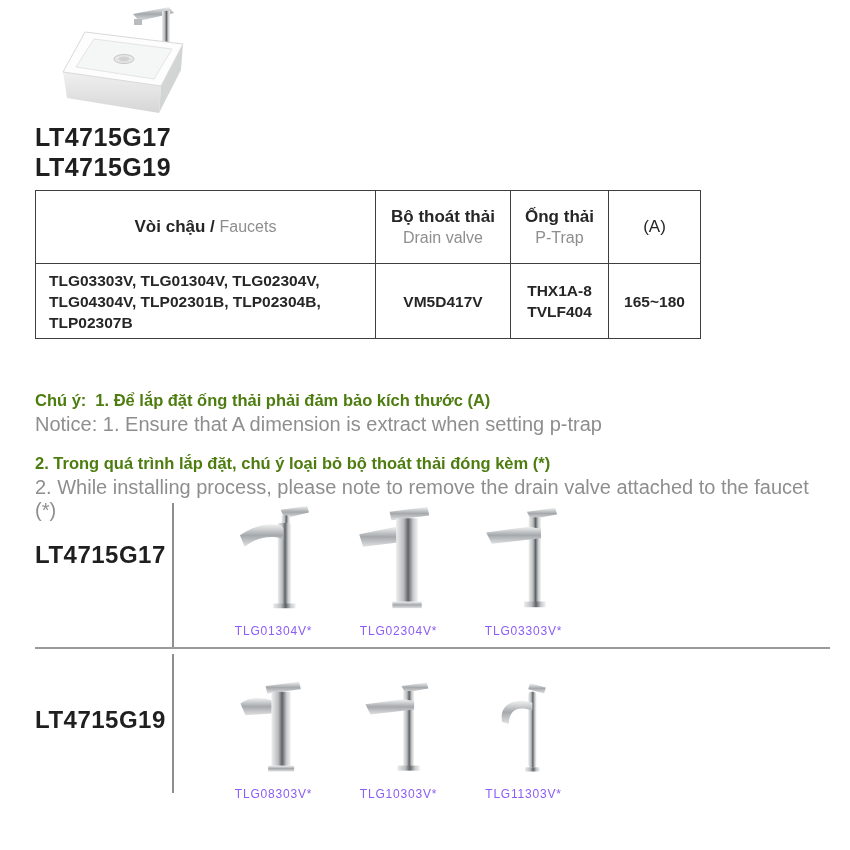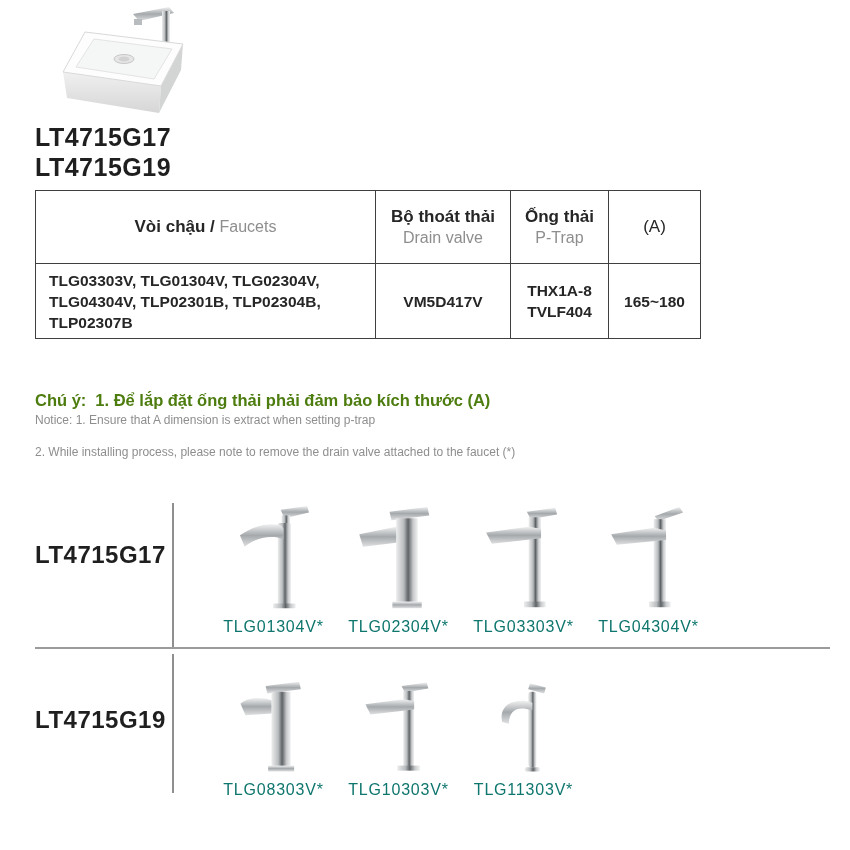--- a/index.html
+++ b/index.html
@@ -19,36 +19,36 @@
   .spec-table .hdr2{line-height:21px;}
   .spec-table .dimhdr{font-weight:500;font-size:17px;}
   .spec-table tbody td{font-size:15.5px;font-weight:700;text-align:center;line-height:21px;}
   .spec-table tbody td.faucets-cell{text-align:left;padding-left:13px;}
   .row-hdr{height:73px;} .row-1{height:75px;} .row-2{height:50px;}
 
   
   .notes{position:absolute;left:35px;top:391px;width:790px;}
   .note-vi{font-size:16.5px;font-weight:700;margin:0 0 3px 0;color:#4d7c0f;}
   .note-vi .note-label{margin-right:9px;}
-  .note-en{font-size:12px;font-weight:400;color:#8e8e8e;margin:0 0 18px 0;}
+  .note-en{font-size:20px;font-weight:400;color:#8e8e8e;margin:0 0 18px 0;}
   .note-en:last-child{margin-bottom:0;}
 
   
   .showcase-row{position:absolute;left:0;width:850px;height:145px;}
   .showcase-row.g17{top:503px;}
   .showcase-row.g19{top:654px;}
   .showcase-model{position:absolute;left:35px;font-size:24px;font-weight:700;letter-spacing:.5px;color:#1f1f1f;}
   .g17 .showcase-model{top:38px;} .g19 .showcase-model{top:52px;}
   .vline{position:absolute;left:172px;top:0;width:2px;background:#8f8f8f;}
   .g17 .vline{height:145px;} .g19 .vline{height:139px;}
   .items{position:absolute;left:211px;top:0;display:flex;}
   .item{width:125px;display:flex;flex-direction:column;align-items:center;}
   .g17 .item .faucet{width:96px;height:106px;margin-top:2px;}
   .g19 .item .faucet{width:88px;height:94px;margin-top:26px;}
-  .item-label{margin-top:7px;font-size:16px;color:#0f766e;letter-spacing:.8px;white-space:nowrap;}
+  .item-label{margin-top:13px;font-size:12px;color:#8b5cf6;letter-spacing:.8px;white-space:nowrap;}
   .hdivider{position:absolute;left:35px;top:647px;width:795px;height:2px;background:#9b9b9b;}
 </style>
 </head>
 <body>
 
 <svg width="0" height="0" style="position:absolute" aria-hidden="true">
   <defs>
     <linearGradient id="gc" x1="0" y1="0" x2="1" y2="0">
       <stop offset="0" stop-color="#eceded"></stop>
         <stop offset="0.35" stop-color="#b9bcbe"></stop>
@@ -122,20 +122,21 @@
         <td>165~180</td>
       </tr>
     </tbody>
   </table>
 
   <div class="notes">
     <p class="note-vi">
       <span class="note-label">Chú ý:</span><span>1. Để lắp đặt ống thải phải đảm bảo kích thước (A)</span>
     </p>
     <p class="note-en">Notice: 1. Ensure that A dimension is extract when setting p-trap</p>
+    <p class="note-vi">2. Trong quá trình lắp đặt, chú ý loại bỏ bộ thoát thải đóng kèm (*)</p>
     <p class="note-en">2. While installing process, please note to remove the drain valve attached to the faucet (*)</p>
   </div>
 
   <div class="showcase-row g17">
     <div class="showcase-model">LT4715G17</div>
     <div class="vline"></div>
     <div class="items">
       <div class="item">
         <svg class="faucet" viewBox="0 0 100 112">
           <path d="M57,5 L85,1 L87,8 L61,14 Z" fill="url(#gv)"></path>
@@ -157,29 +158,20 @@
       </div>
       <div class="item">
         <svg class="faucet" viewBox="0 0 100 112">
           <path d="M53,7 L83,3 L85,10 L57,15 Z" fill="url(#gv)"></path>
           <rect x="55" y="13" width="13" height="91" fill="url(#gc)"></rect>
           <path d="M10,29 L55,23 L68,25 L68,35 L16,41 Z" fill="url(#gv)"></path>
           <rect x="50" y="102" width="23" height="6" fill="url(#gc)"></rect>
         </svg>
         <div class="item-label">TLG03303V*</div>
       </div>
-      <div class="item">
-        <svg class="faucet" viewBox="0 0 100 112">
-          <path d="M56,12 L82,2 L86,8 L60,17 Z" fill="url(#gv)"></path>
-          <rect x="55" y="15" width="13" height="89" fill="url(#gc)"></rect>
-          <path d="M10,31 L55,24 L68,27 L68,37 L16,42 Z" fill="url(#gv)"></path>
-          <rect x="50" y="102" width="23" height="6" fill="url(#gc)"></rect>
-        </svg>
-        <div class="item-label">TLG04304V*</div>
-      </div>
     </div>
   </div>
 
   <div class="hdivider"></div>
 
   <div class="showcase-row g19">
     <div class="showcase-model">LT4715G19</div>
     <div class="vline"></div>
     <div class="items">
       <div class="item">

